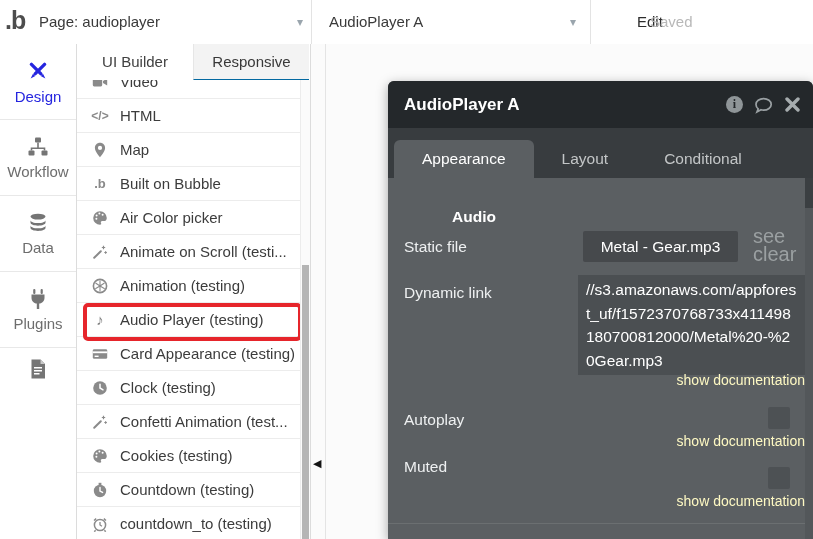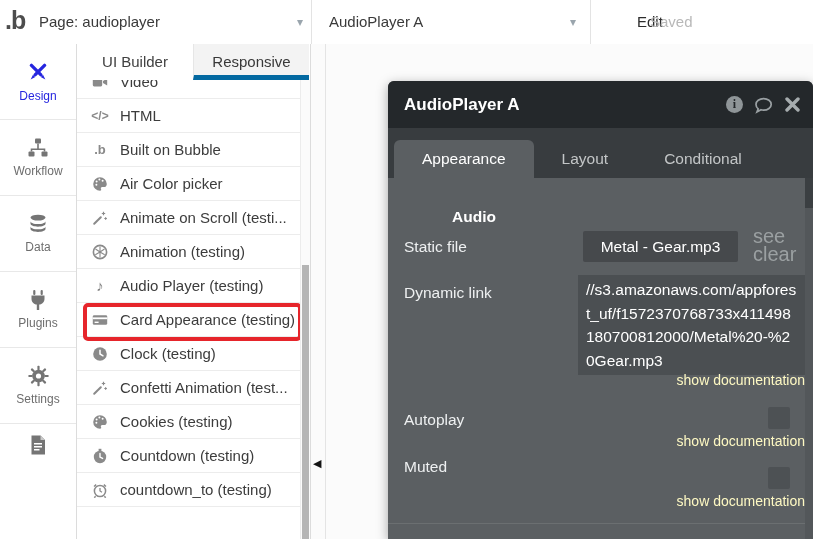--- a/index.html
+++ b/index.html
@@ -15,33 +15,33 @@
   .page-dd .caret{right:8px;}
   .dd-sep{position:absolute;top:0;height:44px;border-left:1px solid #e3e3e3;}
   .element-dd{left:329px;width:261px;}
   .element-dd .caret{right:14px;}
   .edit-label{position:absolute;left:609px;top:0;height:44px;line-height:44px;font-size:15px;color:#2c2c2c;margin-left:28px;}
   .saved-label{position:absolute;left:650px;top:0;height:44px;line-height:44px;font-size:15px;color:#b8b8b8;}
 
   
   .sidebar{position:absolute;left:0;top:44px;width:77px;height:495px;background:#fff;border-right:1px solid #dcdcdc;box-sizing:border-box;}
   .side-item{height:76px;border-bottom:1px solid #e8e8e8;display:flex;flex-direction:column;align-items:center;justify-content:center;gap:5px;cursor:pointer;box-sizing:border-box;}
-  .side-item .lbl{font-size:12px;color:#6d6d6d;}
+  .side-item .lbl{font-size:15px;color:#6d6d6d;}
   .side-item svg{display:block;}
   .side-item.active .lbl{color:#2525df;}
   .side-item.partial{height:38px;border-bottom:none;justify-content:flex-start;padding-top:10px;overflow:hidden;}
   .icon-gray{fill:#757575;}
   .icon-blue{fill:#2525df;}
 
   
   .palette{position:absolute;left:77px;top:44px;width:234px;height:495px;background:#fff;border-right:1px solid #dcdcdc;box-sizing:border-box;}
   .ptabs{position:absolute;left:0;top:0;width:233px;height:36px;display:flex;}
   .ptab{width:116px;height:36px;line-height:36px;text-align:center;font-size:15px;cursor:pointer;box-sizing:border-box;}
   .ptab.active{color:#404040;background:#fff;}
-  .ptab.inactive{color:#383838;background:#f3f3f3;border-left:1px solid #e6e6e6;border-bottom:5px solid #0369a1;}
+  .ptab.inactive{color:#383838;background:#f3f3f3;border-left:1px solid #e6e6e6;border-bottom:1px solid #0369a1;}
   .plist{position:absolute;left:0;top:36px;width:233px;height:459px;overflow:hidden;}
   .plist-inner{margin-top:-15px;}
   .prow{height:34px;display:flex;align-items:center;gap:10px;padding-left:13px;border-bottom:1px solid #ececec;font-size:15px;color:#3c3c3c;cursor:pointer;box-sizing:border-box;}
   .prow .ic{width:20px;display:flex;justify-content:center;align-items:center;flex:none;}
   .txt-icon{color:#8a8a8a;font-weight:bold;font-size:12px;}
   .note-icon{color:#808080;font-size:15px;font-weight:normal;}
   .red-box{position:absolute;left:6px;top:223px;width:219px;height:38px;border:4px solid #e6252b;border-radius:5px;pointer-events:none;box-sizing:border-box;}
   .pscroll{position:absolute;right:0;top:0;width:10px;height:459px;background:#fbfbfb;border-left:1px solid #ececec;box-sizing:border-box;}
   .pscroll .thumb{position:absolute;left:1px;right:1px;top:185px;bottom:0;background:#b5b5b5;}
 
@@ -137,39 +137,20 @@
       <svg width="22" height="22" viewBox="0 0 22 22">
         <g class="icon-gray">
           <rect x="6.2" y="1" width="2.2" height="5" rx="1"></rect>
             <rect x="13.6" y="1" width="2.2" height="5" rx="1"></rect>
           <path d="M4.5 6.5h13v3.2c0 3.2-2.4 5.6-5.3 5.9V21h-2.4v-5.4c-2.9-.3-5.3-2.7-5.3-5.9z"></path>
         </g>
       </svg>
     </span>
     <span class="lbl">Plugins</span>
   </div>
-  <div class="side-item">
-    <span>
-      <svg width="23" height="22" viewBox="0 0 22 22">
-        <g class="icon-gray">
-          <rect x="9.9" y="0.8" width="2.2" height="4.4" rx="0.8"></rect>
-          <rect x="9.9" y="0.8" width="2.2" height="4.4" rx="0.8" transform="rotate(45 11 11)"></rect>
-          <rect x="9.9" y="0.8" width="2.2" height="4.4" rx="0.8" transform="rotate(90 11 11)"></rect>
-          <rect x="9.9" y="0.8" width="2.2" height="4.4" rx="0.8" transform="rotate(135 11 11)"></rect>
-          <rect x="9.9" y="0.8" width="2.2" height="4.4" rx="0.8" transform="rotate(180 11 11)"></rect>
-          <rect x="9.9" y="0.8" width="2.2" height="4.4" rx="0.8" transform="rotate(225 11 11)"></rect>
-          <rect x="9.9" y="0.8" width="2.2" height="4.4" rx="0.8" transform="rotate(270 11 11)"></rect>
-          <rect x="9.9" y="0.8" width="2.2" height="4.4" rx="0.8" transform="rotate(315 11 11)"></rect>
-          <circle cx="11" cy="11" r="6.3"></circle>
-            <circle cx="11" cy="11" r="2.6" fill="#fff"></circle>
-        </g>
-      </svg>
-    </span>
-    <span class="lbl">Settings</span>
-  </div>
   <div class="side-item partial">
     <span>
       <svg width="22" height="22" viewBox="0 0 22 22">
         <path class="icon-gray" d="M4.5 1.5h9L18 6v14.5H4.5z"></path>
         <path d="M13.5 1.5V6H18z" fill="#c9c9c9"></path>
         <g fill="#fff">
             <rect x="7" y="9" width="8" height="1.5"></rect>
             <rect x="7" y="12" width="8" height="1.5"></rect>
             <rect x="7" y="15" width="5.5" height="1.5"></rect>
           </g>
@@ -193,20 +174,28 @@
               <path d="M11 7l4.2-2.6v7.2L11 9z" fill="#8a8a8a"></path>
             </svg>
         </span>
         <span>Video</span>
       </div>
       <div class="prow">
         <span class="ic">
             <span class="txt-icon">&lt;/&gt;</span>
           </span>
         <span>HTML</span>
+      </div>
+      <div class="prow">
+        <span class="ic">
+          <svg width="16" height="16" viewBox="0 0 16 16">
+              <path d="M8 .8C5.1.8 2.9 3 2.9 5.9c0 3.7 5.1 9.3 5.1 9.3s5.1-5.6 5.1-9.3C13.1 3 10.9.8 8 .8zm0 7.2a2.1 2.1 0 1 1 0-4.2 2.1 2.1 0 0 1 0 4.2z" fill="#8a8a8a"></path>
+            </svg>
+        </span>
+        <span>Map</span>
       </div>
       <div class="prow">
         <span class="ic">
             <span class="txt-icon" style="font-size:13px;">.b</span>
           </span>
         <span>Built on Bubble</span>
       </div>
       <div class="prow">
         <span class="ic">
           <svg width="16" height="16" viewBox="0 0 16 16">

